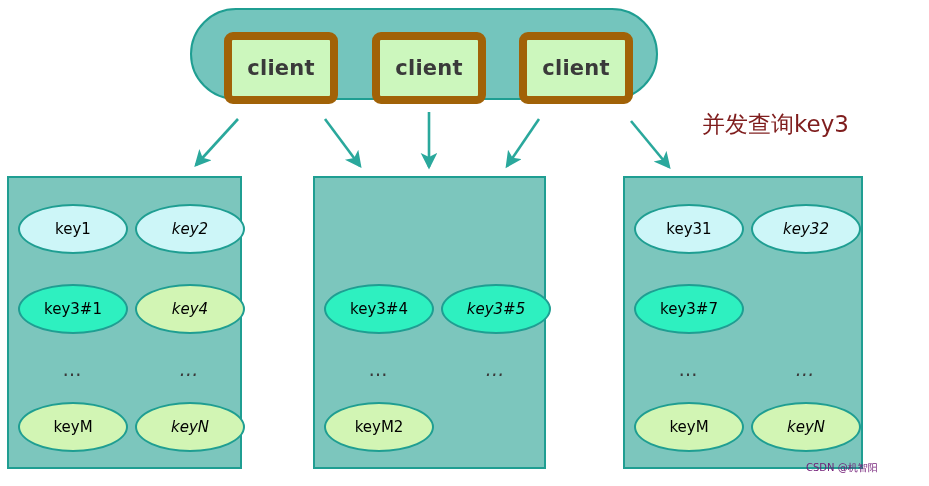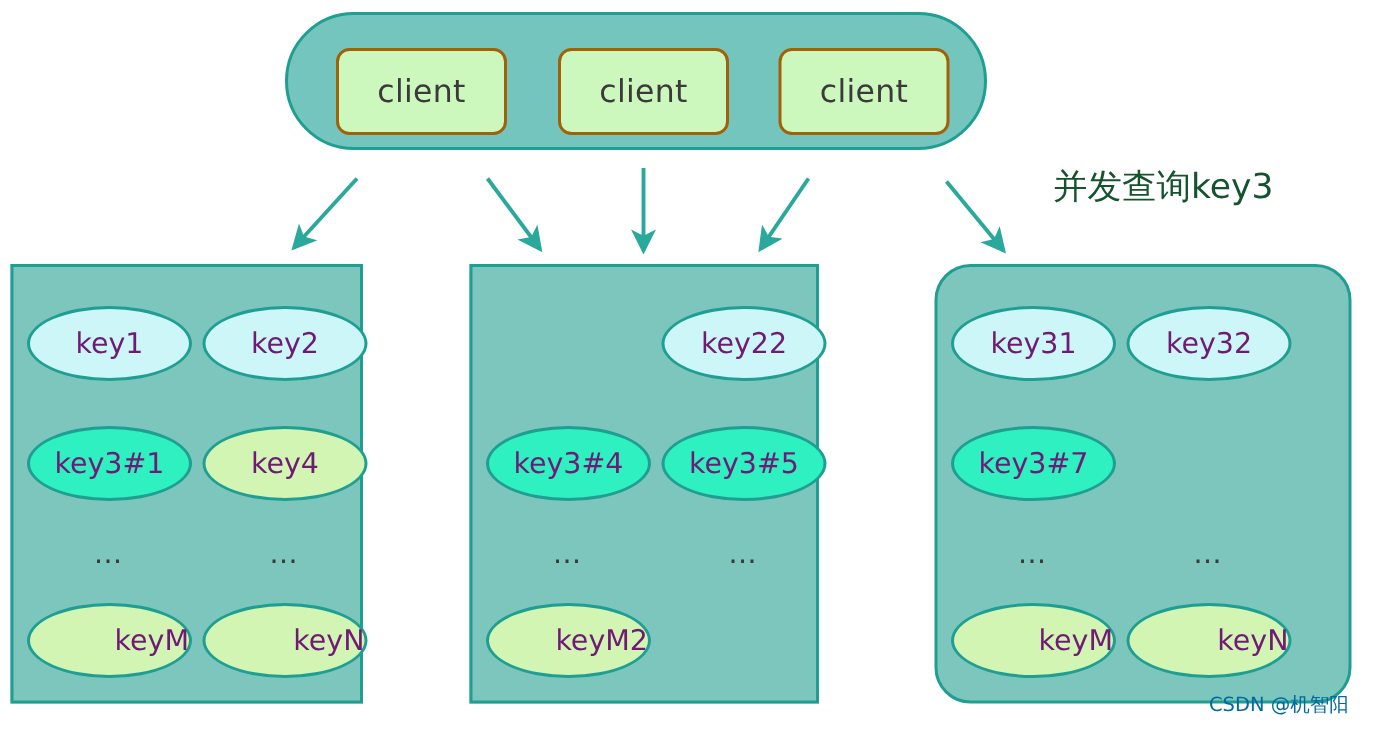--- a/index.html
+++ b/index.html
@@ -25,28 +25,29 @@
     height: 92px;
     background: #74c5bd;
     border: 2px solid #1f9e92;
     border-radius: 46px;
     box-sizing: border-box;
   }
   .client-box {
     position: absolute;
     top: 22px;
     width: 114px;
-    height: 58px;
+    height: 72px;
     background: #ccf7bd;
-    border: 2px solid #a16207;
+    border: 8px solid #a16207;
     border-radius: 9px;
     box-sizing: border-box;
     display: flex;
     align-items: center;
     justify-content: center;
+    font-weight: bold;
   }
   .client-box span {
     font-size: 21px;
     color: #3a3a3a;
     letter-spacing: .2px;
   }
   .cb1 { left: 32px; }
   .cb2 { left: 180px; }
   .cb3 { left: 327px; }
 
@@ -59,81 +60,81 @@
     height: 486px;
     pointer-events: none;
   }
 
   
   .concurrent-label {
     position: absolute;
     left: 702px;
     top: 109px;
     font-size: 23px;
-    color: #14532d;
+    color: #7f1d1d;
     white-space: nowrap;
   }
 
   
   .panel {
     position: absolute;
     top: 176px;
     height: 293px;
     background: #7cc6bd;
     border: 2px solid #1f9e92;
     box-sizing: border-box;
   }
   .p1 { left: 7px;   width: 235px; }
   .p2 { left: 313px; width: 233px; }
-  .p3 { left: 623px; width: 278px; border-radius: 24px; }
+  .p3 { left: 623px; width: 240px; }
 
   .ellipse {
     position: absolute;
     width: 110px;
     height: 50px;
     border: 2px solid #1f9e92;
     border-radius: 50%;
     box-sizing: border-box;
     display: flex;
     align-items: center;
     justify-content: center;
   }
   .ellipse span {
-    font-size: 19px;
-    color: #701a75;
+    font-size: 15px;
+    color: #000000;
     white-space: nowrap;
   }
   .fill-cyan  { background: #cdf6f8; }
   .fill-green { background: #d2f5b4; }
   .fill-hot   { background: #2ef0c0; }
 
   .col-l { left: 9px; }
-  .col-r { left: 126px; }
+  .col-r { left: 126px; font-style: italic; }
 
   .row-1 { top: 26px; }
   .row-2 { top: 106px; }
-  .row-4 { top: 224px; justify-content: flex-end; }
+  .row-4 { top: 224px; }
 
   .dots {
     position: absolute;
     top: 180px;
     width: 110px;
     text-align: center;
     font-size: 19px;
     color: #3a3a3a;
     letter-spacing: 2px;
   }
 
   
   .watermark {
     position: absolute;
     left: 806px;
     top: 461px;
-    font-size: 13px;
-    color: #0369a1;
+    font-size: 10px;
+    color: #701a75;
     white-space: nowrap;
   }
 </style>
 </head>
 <body>
 
 <div id="canvas">
 
   <div class="client-bar">
     <div class="client-box cb1">
@@ -180,23 +181,20 @@
       <div class="dots col-l">…</div>
       <div class="dots col-r">…</div>
       <div class="ellipse col-l row-4 fill-green">
         <span>keyM</span>
       </div>
       <div class="ellipse col-r row-4 fill-green">
         <span>keyN</span>
       </div>
     </div>
   <div class="panel p2" id="panel-1">
-      <div class="ellipse col-r row-1 fill-cyan">
-        <span>key22</span>
-      </div>
       <div class="ellipse col-l row-2 fill-hot">
         <span>key3#4</span>
       </div>
       <div class="ellipse col-r row-2 fill-hot">
         <span>key3#5</span>
       </div>
       <div class="dots col-l">…</div>
       <div class="dots col-r">…</div>
       <div class="ellipse col-l row-4 fill-green">
         <span>keyM2</span>

